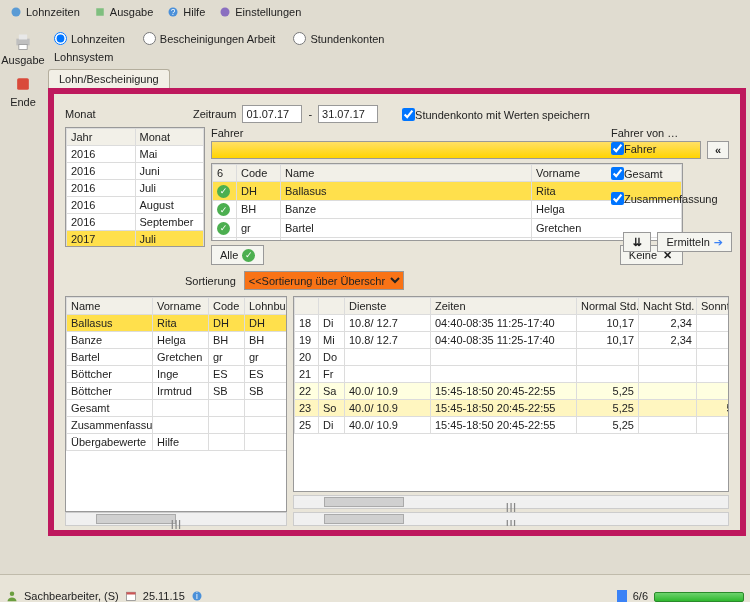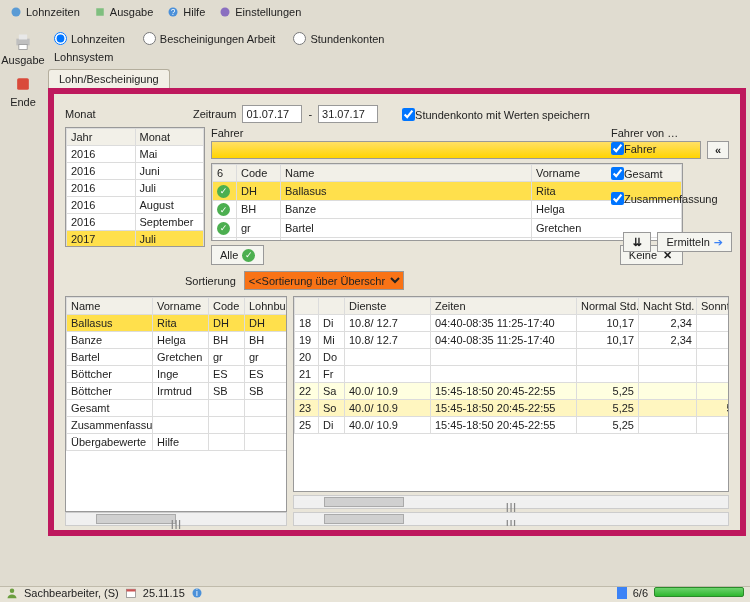--- a/index.html
+++ b/index.html
@@ -45,21 +45,21 @@
 .resR{flex:1;display:flex;flex-direction:column;gap:3px;overflow:hidden}
 .resR .topg{flex:1;overflow:hidden}
 .resR .topg td.num,.resR .topg th.num{text-align:right}
 .resR .topg tr.hl1{background:#ffffe0}
 .resR .topg tr.hl2{background:#fff6c0}
 .sumg{height:38px}
 .sumg td.num{text-align:right}
 .hscroll{height:14px;background:#f0f0f0;border:1px solid #ccc;position:relative}
 .hscroll .thumb{position:absolute;left:30px;top:1px;width:80px;height:10px;background:#d0d0d0;border:1px solid #aaa}
 .hscroll .lbl{position:absolute;left:50%;top:4px;transform:translateX(-50%);font-size:13px;color:#888}
-.status{position:absolute;left:0;right:0;bottom:0;height:16px;background:#e8e4d8;border-top:1px solid #c0bbab;display:flex;align-items:flex-start;padding:0 6px;gap:6px}
+.status{position:absolute;left:0;right:0;bottom:0;height:28px;background:#e8e4d8;border-top:1px solid #c0bbab;display:flex;align-items:flex-end;padding:0 6px;gap:6px}
 .status .sp{flex:1}
 .prog{width:90px;height:10px;background:linear-gradient(#6dd36d,#2fb82f);border:1px solid #2a8a2a;border-radius:2px}
 input[type=radio],input[type=checkbox]{margin:0}
 .svgic{vertical-align:middle}
 </style>
 </head>
 <body>
 
 <div class="menubar">
   <div class="mi">

